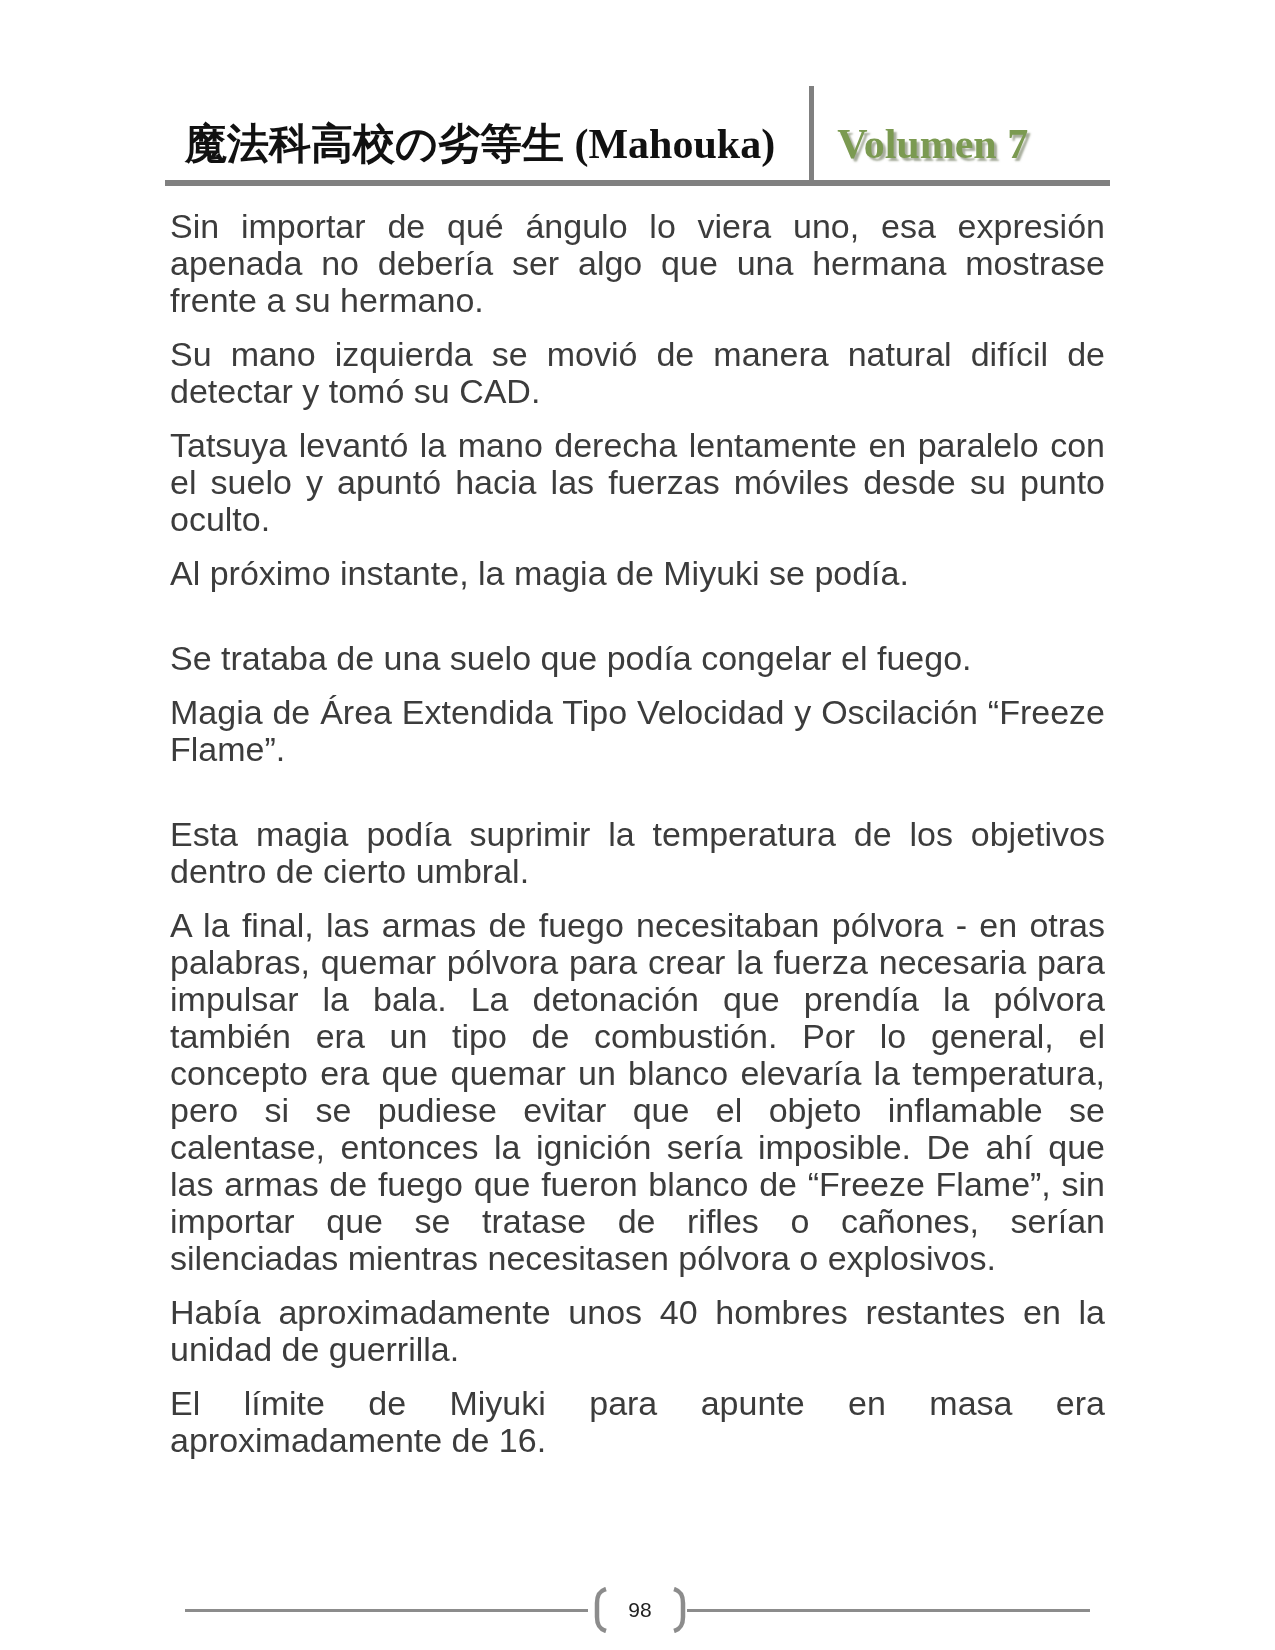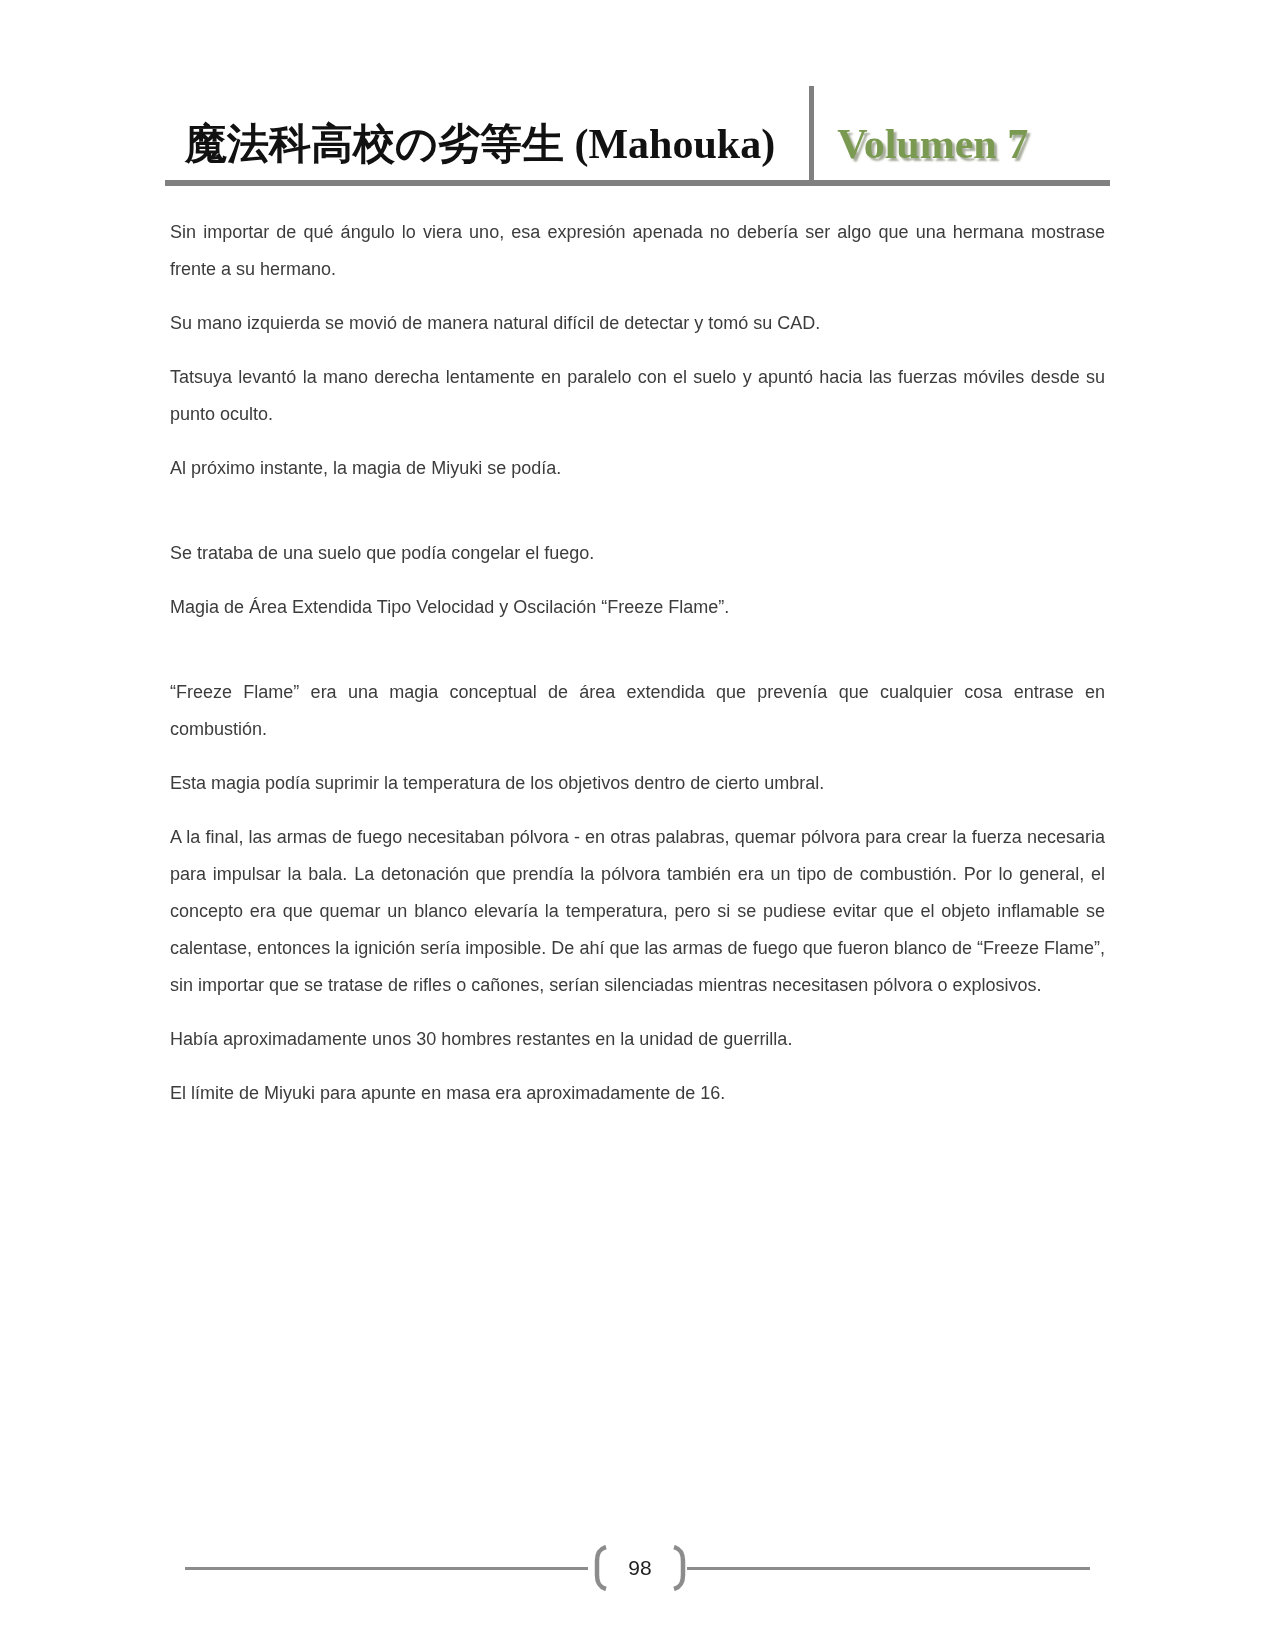--- a/index.html
+++ b/index.html
@@ -41,40 +41,40 @@
     font-weight: bold;
     font-size: 42px;
     line-height: 46px;
     color: var(--accent-color, #7b9a51);
     text-shadow: 3px 3px 2px rgba(95, 105, 75, 0.55);
     padding: 0 0 13px 23px;
     white-space: nowrap;
   }
   
   .body-text {
-    margin: 28px 170px 0 170px;
+    margin: 22px 170px 0 170px;
     width: 935px;
     color: var(--text-color, #3c3c3c);
-    font-size: 18px;
+    font-size: 34px;
     line-height: 37px;
   }
   .body-text p.para {
     margin: 0 0 17px 0;
     text-align: justify;
     text-justify: inter-word;
   }
   .body-text p.para.extra-gap {
     margin-bottom: 48px;
   }
   
   .footer {
     position: absolute;
     left: 185px;
     width: 905px;
-    top: 1545px;
+    top: 1587px;
     height: 46px;
     display: flex;
     align-items: center;
   }
   .footer-line {
     flex: 1 1 auto;
     height: 3px;
     background: var(--footer-line-color, #8c8c8c);
   }
   .footer .bracket { flex: 0 0 auto; display: block; }
@@ -97,24 +97,23 @@
   <div class="header-volume">Volumen 7</div>
 </div>
 
 <div class="body-text">
     <p class="para">Sin importar de qué ángulo lo viera uno, esa expresión apenada no debería ser algo que una hermana mostrase frente a su hermano.</p>
     <p class="para">Su mano izquierda se movió de manera natural difícil de detectar y tomó su CAD.</p>
     <p class="para">Tatsuya levantó la mano derecha lentamente en paralelo con el suelo y apuntó hacia las fuerzas móviles desde su punto oculto.</p>
     <p class="para extra-gap">Al próximo instante, la magia de Miyuki se podía.</p>
     <p class="para">Se trataba de una suelo que podía congelar el fuego.</p>
     <p class="para extra-gap">Magia de Área Extendida Tipo Velocidad y Oscilación “Freeze Flame”.</p>
-    <p class="para">“Freeze Flame” era una magia conceptual de área extendida que prevenía que cualquier cosa entrase en combustión.</p>
     <p class="para">Esta magia podía suprimir la temperatura de los objetivos dentro de cierto umbral.</p>
     <p class="para">A la final, las armas de fuego necesitaban pólvora - en otras palabras, quemar pólvora para crear la fuerza necesaria para impulsar la bala. La detonación que prendía la pólvora también era un tipo de combustión. Por lo general, el concepto era que quemar un blanco elevaría la temperatura, pero si se pudiese evitar que el objeto inflamable se calentase, entonces la ignición sería imposible. De ahí que las armas de fuego que fueron blanco de “Freeze Flame”, sin importar que se tratase de rifles o cañones, serían silenciadas mientras necesitasen pólvora o explosivos.</p>
-    <p class="para">Había aproximadamente unos 30 hombres restantes en la unidad de guerrilla.</p>
+    <p class="para">Había aproximadamente unos 40 hombres restantes en la unidad de guerrilla.</p>
     <p class="para">El límite de Miyuki para apunte en masa era aproximadamente de 16.</p>
   </div>
 
 <div class="footer">
   <div class="footer-line"></div>
   <svg class="bracket bracket-left" width="16" height="46" viewBox="0 0 16 46">
     <path d="M 13 2 C 5 4.5 4 10 4 16 L 4 30 C 4 36 5 41.5 13 44" fill="none" stroke="#8c8c8c" stroke-width="4.5"></path>
   </svg>
   <div class="page-number">98</div>
   <svg class="bracket bracket-right" width="16" height="46" viewBox="0 0 16 46">

